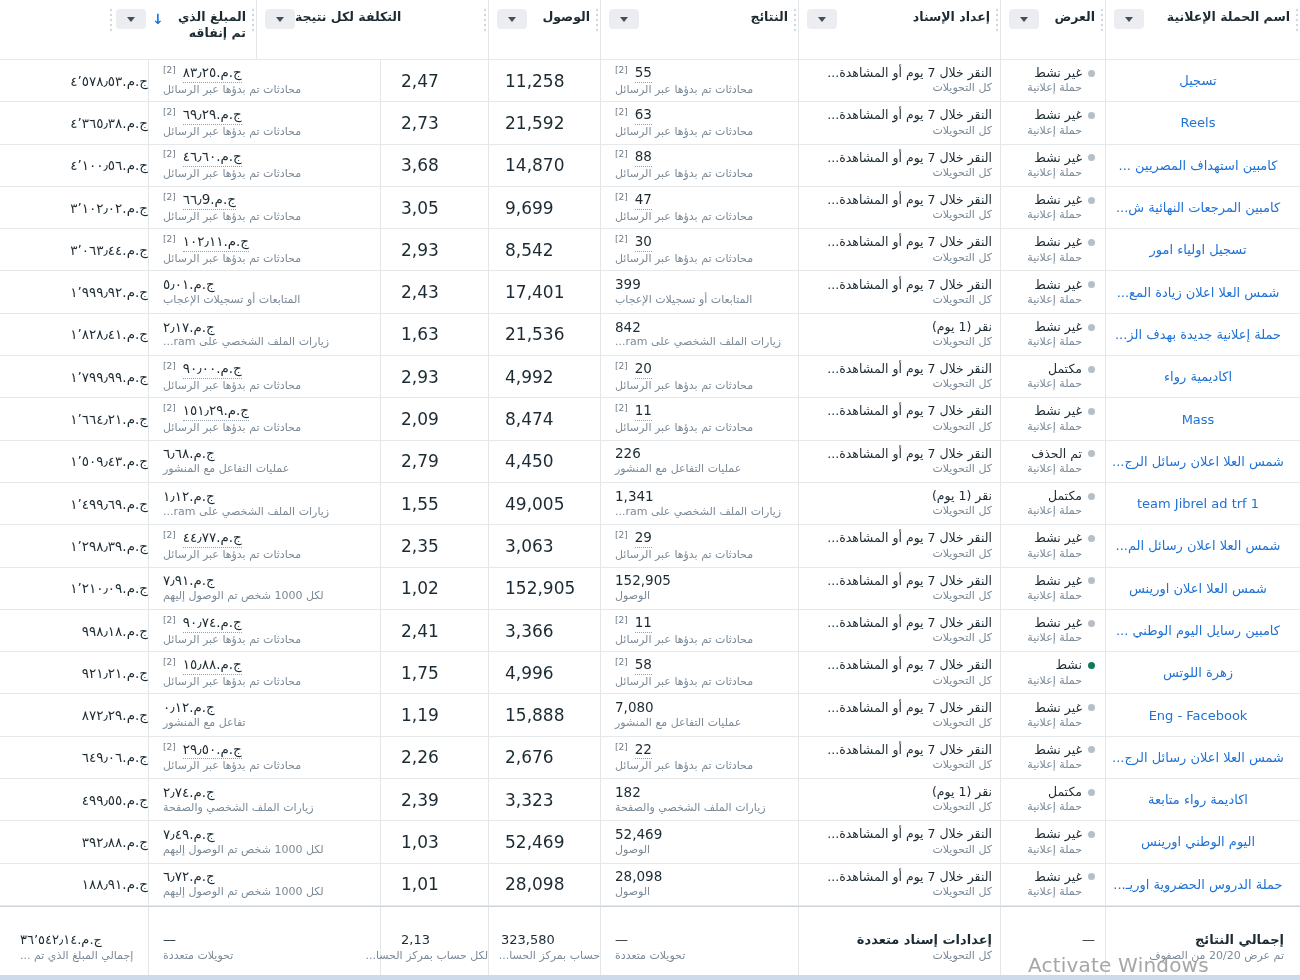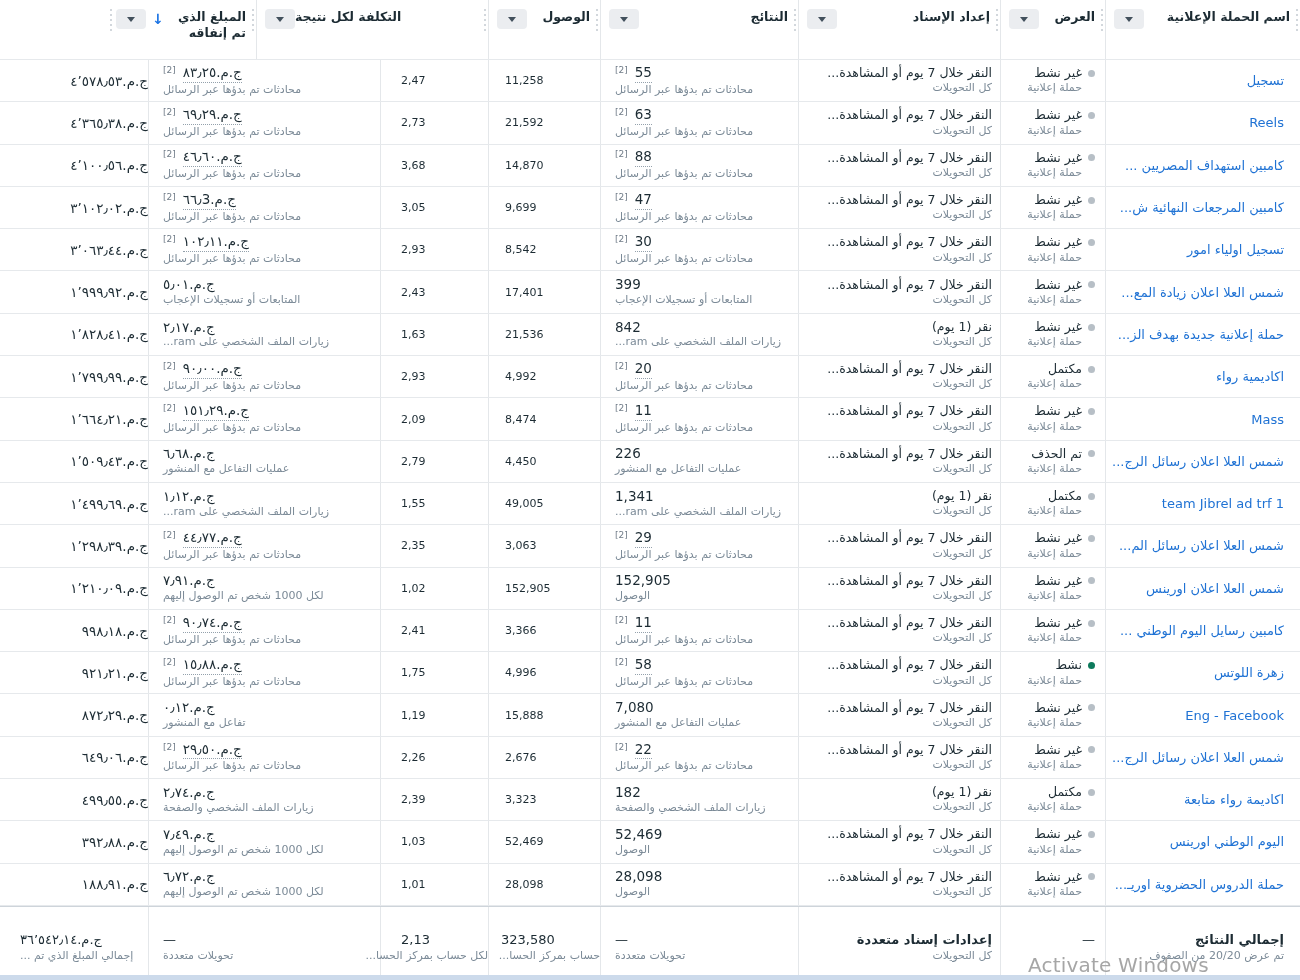--- a/index.html
+++ b/index.html
@@ -35,40 +35,40 @@
     border-right:4px solid transparent;border-top:5px solid #42505c}
   .sort-arrow{color:var(--sort);font-size:14px;font-weight:bold;line-height:1}
   .drag-dots{position:absolute;top:9px;right:2px;display:flex;flex-direction:column;gap:3px}
   .drag-dots i{width:2px;height:2px;border-radius:50%;background:#c3cad1;display:block}
   .drag-dots.left-edge{right:auto;left:2px}
 
   
   .row{height:42.3px;border-bottom:1px solid var(--row-border);background:#fff}
   .cell{display:flex;flex-direction:column;justify-content:center;overflow:hidden;
     white-space:nowrap}
-  .c-name.cell{padding-left:6px;padding-right:16px;align-items:flex-start}
+  .c-name.cell{padding-left:6px;padding-right:16px;align-items:center}
   .link{color:var(--link);font-size:13px;cursor:pointer}
   .c-delivery.cell{padding-right:10px}
   .l1{font-size:12.5px;line-height:1.3}
   .status-line{display:flex;align-items:center;justify-content:flex-start;gap:6px}
   .status-dot{width:7px;height:7px;border-radius:50%;background:var(--dot-gray);flex:0 0 auto}
   .status-dot.green{background:var(--dot-green)}
   .sub{font-size:11px;color:var(--sub);line-height:1.35}
   .sub.indent{margin-right:13px}
   .c-attr.cell{padding-right:8px;text-align:right}
   .c-results.cell,.c-cost.cell{text-align:left;padding-left:14px;padding-right:4px;
     align-items:flex-end}
   .c-results .sub,.c-cost .sub{align-self:flex-end;direction:rtl;text-align:left;width:100%}
   .numline{display:flex;justify-content:flex-end;align-items:flex-start;gap:7px;
     direction:rtl;width:100%}
   .num{font-size:13.5px;line-height:1.25}
   .num.dotted{border-bottom:1px dotted #94a1ac;padding-bottom:1px}
   .fn{font-size:9px;color:var(--fn);direction:ltr;unicode-bidi:isolate;
     position:relative;top:1px}
-  .num-cell{text-align:right;font-size:11px;direction:rtl}
+  .num-cell{text-align:right;font-size:17px;direction:rtl}
   .c-reach.cell{padding-left:4px;padding-right:0}
   .c-reach.cell,.c-freq.cell{align-items:flex-start}
   .c-reach .val,.c-freq .val{width:100%;text-align:left;direction:ltr;padding-left:12px}
   .c-freq .val{padding-left:20px}
   .c-spent.cell{align-items:flex-start}
   .c-spent .val{width:100%;text-align:right;direction:rtl;padding-left:20px;font-size:13.5px}
 
   
   .c-reach .val,.c-freq .val{text-align:left}
 
@@ -361,21 +361,21 @@
         <div class="sub">محادثات تم بدؤها عبر الرسائل</div>
       </div>
       <div class="cell c-reach">
         <span class="val num-cell">9,699</span>
       </div>
       <div class="cell c-freq">
         <span class="val num-cell">3,05</span>
       </div>
       <div class="cell c-cost">
         <div class="numline">
-          <span class="num dotted">ج.م.٦٦٫3</span>
+          <span class="num dotted">ج.م.٦٦٫9</span>
           <span class="fn">[2]</span>
         </div>
         <div class="sub">محادثات تم بدؤها عبر الرسائل</div>
       </div>
       <div class="cell c-spent">
         <span class="val">ج.م.٣٬١٠٢٫٠٢</span>
       </div>
     </div>
 
     <div class="row">

